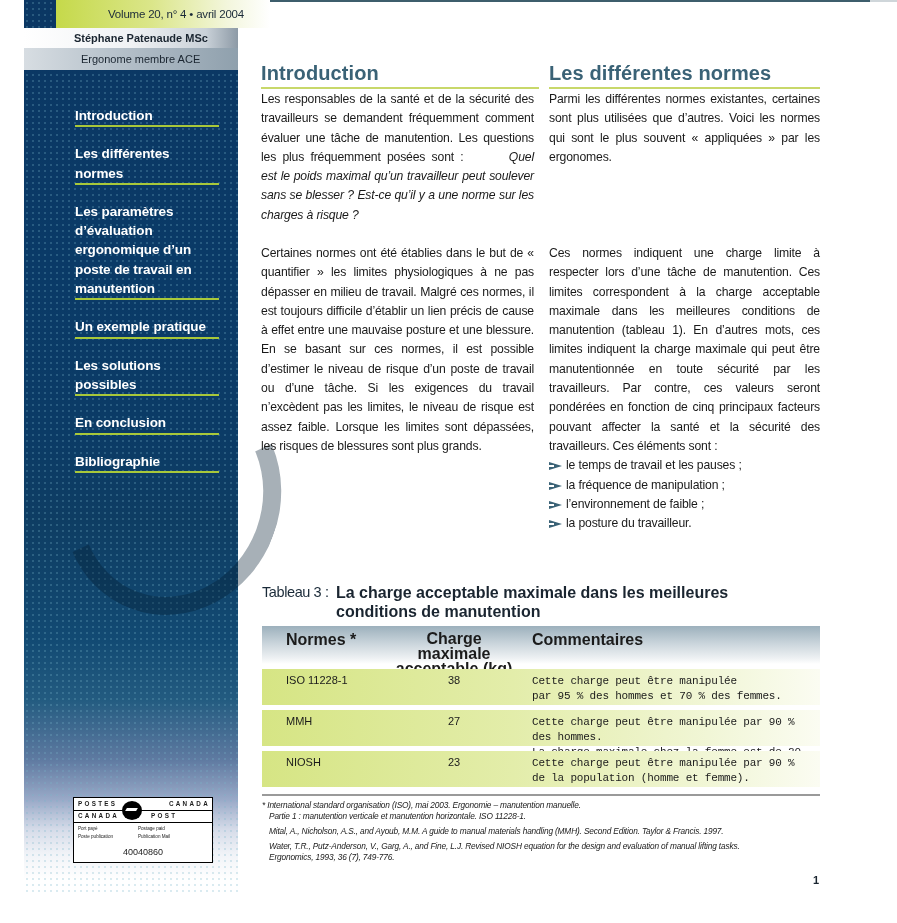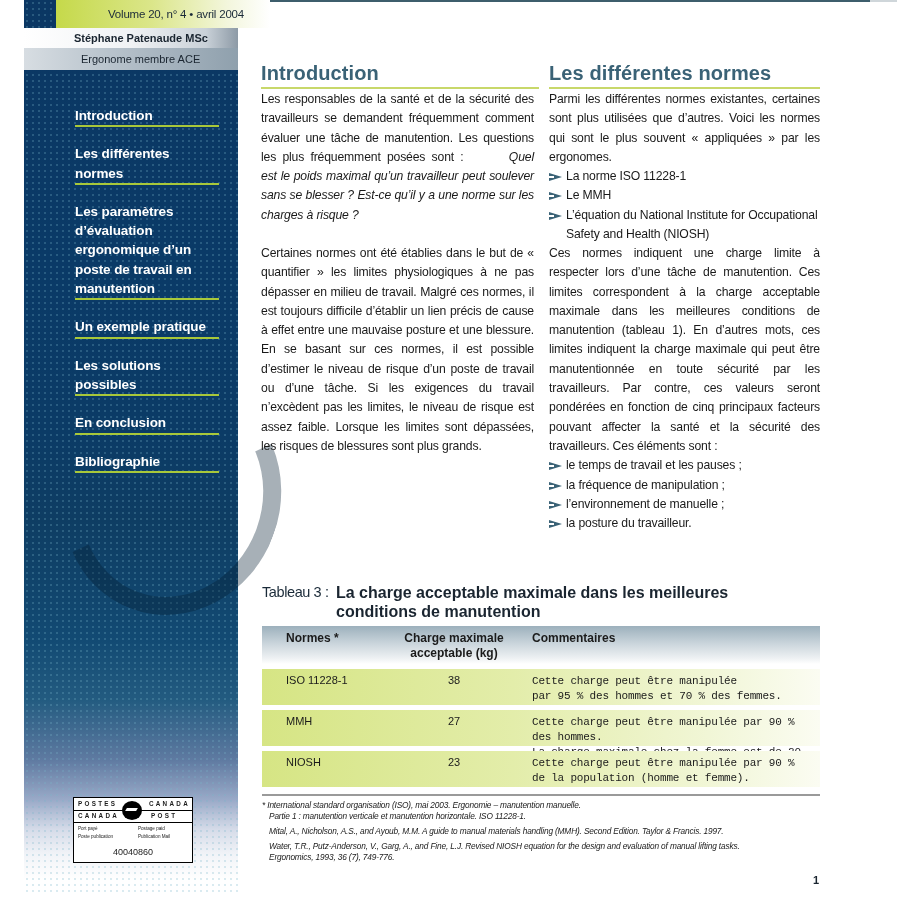--- a/index.html
+++ b/index.html
@@ -60,21 +60,21 @@
     display: flex; align-items: center; padding-left: 57px; box-sizing: border-box;
   }
   .nav { position: absolute; left: 51px; top: 106px; width: 144px; }
   .nav-item {
     display: block; color: #ffffff; font-weight: bold; font-size: 13.5px;
     line-height: 19.3px; border-bottom: 2px solid #a8c83a;
     padding-bottom: 0px; margin-bottom: 17px; text-decoration: none; cursor: pointer;
     letter-spacing: -0.1px;
   }
   .postage {
-    position: absolute; left: 49px; top: 797px; width: 120px; height: 66px;
+    position: absolute; left: 49px; top: 797px; width: 140px; height: 66px;
     background: #ffffff; border: 1.5px solid #000;
     box-sizing: border-box; font-family: "Liberation Sans", sans-serif;
   }
   .postage .row1, .postage .row2 {
     position: absolute; left: 0; width: 100%; height: 12px; border-bottom: 1px solid #000;
     font-size: 6.3px; font-weight: bold; letter-spacing: 2.3px;
   }
   .postage .row1 { top: 0; }
   .postage .row2 { top: 12px; }
   .postage .l { position: absolute; left: 4px; top: 2px; }
@@ -125,21 +125,21 @@
   }
   .tab-caption .lbl { font-weight: normal; font-size: 14.5px; letter-spacing: -0.4px; }
   .tab-caption .ttl {
     position: absolute; left: 74px; top: 0; width: 440px; font-weight: bold; font-size: 16px;
     line-height: 19px; color: #1a2530;
   }
   .table { position: absolute; left: 262px; top: 626px; width: 558px; }
   .thead {
     height: 38px; position: relative;
     background: linear-gradient(180deg, #9cb0bc 0%, #c9d4db 45%, #eef1f3 85%, #ffffff 100%);
-    font-weight: bold; font-size: 12px; color: #1b1b1b;
+    font-weight: bold; font-size: 16px; color: #1b1b1b;
   }
   .thead .c1 { position: absolute; left: 24px; top: 5px; }
   .thead .c2 { position: absolute; left: 130px; top: 5px; width: 124px; text-align: center; line-height: 15px; }
   .thead .c3 { position: absolute; left: 270px; top: 5px; }
   .trow {
     position: relative; height: 36px; margin-top: 5px;
     background: linear-gradient(90deg, #d6e584 0%, #e3edaa 45%, #f1f6d6 80%, #fbfcf2 100%);
     font-size: 11px; color: #1b1b1b;
   }
   .trow .c1 { position: absolute; left: 24px; top: 5px; text-align: center; }
@@ -194,32 +194,27 @@
 
 <h2 class="h2" id="h-intro">Introduction</h2>
 <div class="para" id="p-intro-1">
   <span>Les responsables de la santé et de la sécurité des travailleurs se demandent fréquemment comment évaluer une tâche de manutention.  Les questions les plus fréquemment posées sont : </span><em>Quel est le poids maximal qu’un travailleur peut soulever sans se blesser ?  Est-ce qu’il y a une norme sur les charges à risque ?</em>
 </div>
 <div class="para" id="p-intro-2">Certaines normes ont été établies dans le but de « quantifier » les limites physiologiques à ne pas dépasser en milieu de travail.  Malgré ces normes, il est toujours difficile d’établir un lien précis de cause à effet entre une mauvaise posture et une blessure.  En se basant sur ces normes, il est possible d’estimer le niveau de risque d’un poste de travail ou d’une tâche. Si les exigences du travail n’excèdent pas les limites, le niveau de risque est assez faible.  Lorsque les limites sont dépassées, les risques de blessures sont plus grands.</div>
 
 <h2 class="h2" id="h-normes">Les différentes normes</h2>
 <div class="para" id="p-normes-1">
   <div>Parmi les différentes normes existantes, certaines sont plus utilisées que d’autres.  Voici les normes qui sont le plus souvent «  appliquées  » par les ergonomes.</div>
-  <ul class="bullets">
-    <li><span class="arrow"></span><span>La norme ISO 11228-1</span></li>
-    <li><span class="arrow"></span><span>Le MMH</span></li>
-    <li><span class="arrow"></span><span>L’équation du National Institute for Occupational Safety and Health (NIOSH)</span></li>
-  </ul>
 </div>
 <div class="para" id="p-normes-2">
   <div>Ces normes indiquent une charge limite à respecter lors d’une tâche de manutention.   Ces limites correspondent à la charge acceptable maximale dans les meilleures conditions de manutention (tableau 1). En d’autres mots, ces limites indiquent la charge maximale qui peut être manutentionnée en toute sécurité par les travailleurs.  Par contre, ces valeurs seront pondérées en fonction de cinq principaux facteurs pouvant affecter la santé et la sécurité des travailleurs.  Ces éléments sont  :</div>
   <ul class="bullets">
     <li><span class="arrow"></span><span>le temps de travail et les pauses ;</span></li>
     <li><span class="arrow"></span><span>la fréquence de manipulation ;</span></li>
-    <li><span class="arrow"></span><span>l’environnement de manuelle ;</span></li>
+    <li><span class="arrow"></span><span>l’environnement de faible ;</span></li>
     <li><span class="arrow"></span><span>la posture du travailleur.</span></li>
   </ul>
 </div>
 
 <div class="tab-caption">
   <span class="lbl">Tableau 3  :</span>
   <span class="ttl">La charge acceptable maximale dans les meilleures conditions de manutention</span>
 </div>
 
 <div class="table">

